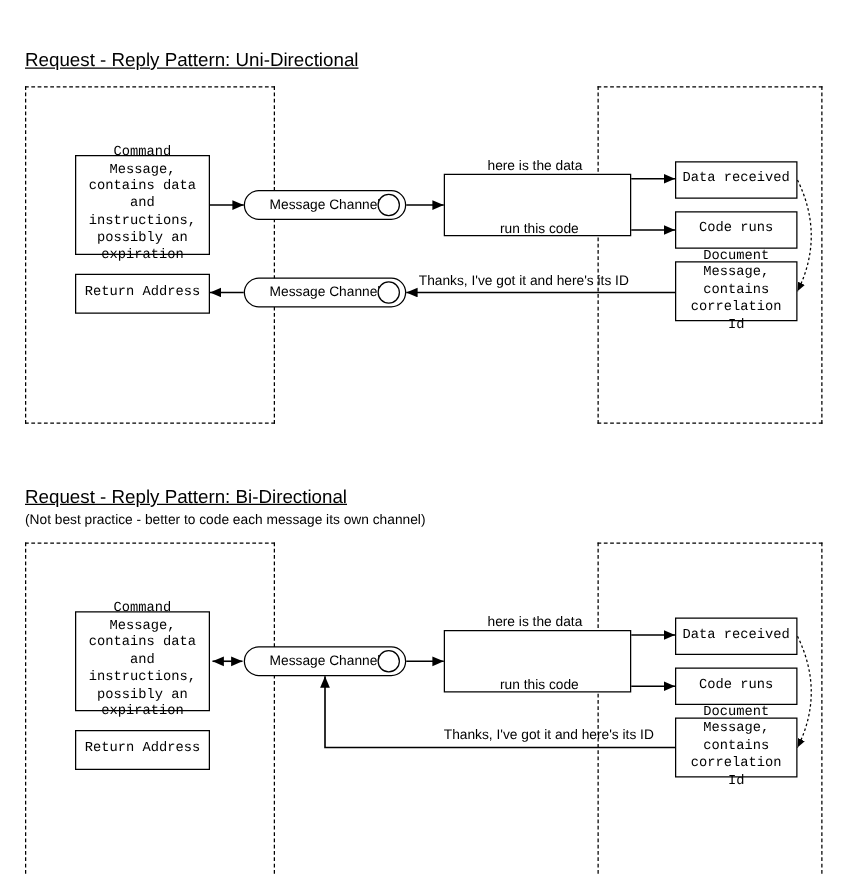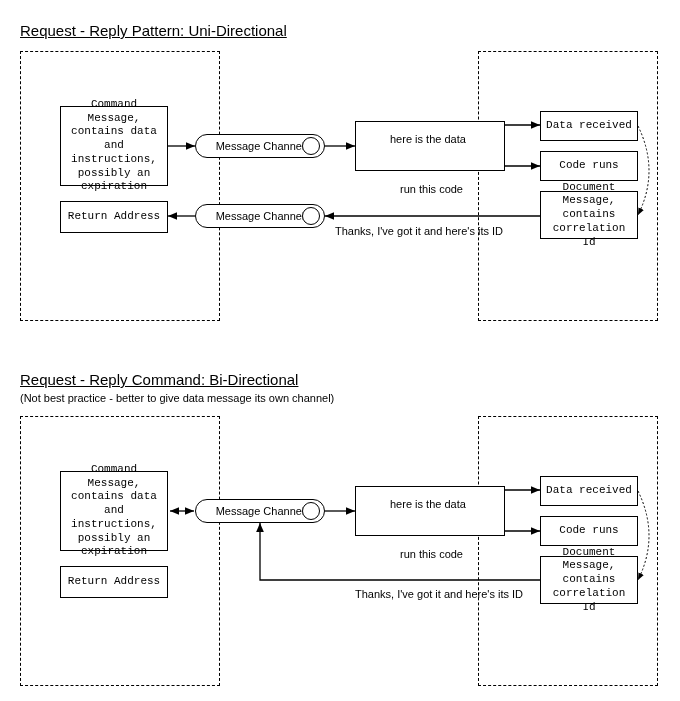--- a/index.html
+++ b/index.html
@@ -8,21 +8,21 @@
     font-family: Arial, Helvetica, sans-serif;
     font-size: 11px;
     background: #fff;
     width: 680px;
     box-sizing: border-box;
   }
   .section-title {
     font-size: 15px;
     text-decoration: underline;
     margin-bottom: 12px;
-    margin-top: 2px;
+    margin-top: 20px;
   }
   .section-subtitle {
     font-size: 11px;
     margin-top: -8px;
     margin-bottom: 12px;
   }
   .diagram {
     position: relative;
     width: 640px;
     height: 280px;
@@ -66,21 +66,20 @@
     height: 16px;
     border: 1.3px solid #000;
     border-radius: 50%;
     background: #fff;
   }
   .floating-label {
     position: absolute;
     background: transparent;
     white-space: nowrap;
     z-index: 1;
-    margin-top: 24px;
   }
   svg.overlay {
     position: absolute;
     left: 0; top: 0;
     width: 100%; height: 100%;
     pointer-events: none;
     overflow: visible;
   }
 </style>
 </head>
@@ -134,22 +133,22 @@
     <line x1="485" y1="115" x2="520" y2="115" stroke="#000" stroke-width="1.3" marker-end="url(#arrowR)"></line>
 
     <line x1="520" y1="165" x2="305" y2="165" stroke="#000" stroke-width="1.3" marker-end="url(#arrowR)" marker-start=""></line>
 
     <line x1="175" y1="165" x2="148" y2="165" stroke="#000" stroke-width="1.3" marker-end="url(#arrowR)"></line>
 
     <path d="M618,75 Q640,120 618,164" stroke="#000" stroke-width="1" fill="none" stroke-dasharray="2,2" marker-end="url(#arrowR)"></path>
   </svg>
 </div>
 
-<div class="section-title">Request - Reply Command: Bi-Directional</div>
-<div class="section-subtitle">(Not best practice - better to give data message its own channel)</div>
+<div class="section-title">Request - Reply Pattern: Bi-Directional</div>
+<div class="section-subtitle">(Not best practice - better to code each message its own channel)</div>
 
 <div class="diagram">
   <div class="dashed-box" style="left:0;top:0;width:200px;height:270px;"></div>
   <div class="dashed-box" style="left:458px;top:0;width:180px;height:270px;"></div>
 
   <div class="solid-box" style="left:40px;top:55px;width:108px;height:80px;">Command Message, contains data and instructions, possibly an expiration</div>
   <div class="solid-box" style="left:40px;top:150px;width:108px;height:32px;">Return Address</div>
 
   <div class="pill" style="left:175px;top:83px;width:130px;height:24px;">
     <span>Message Channel</span>

